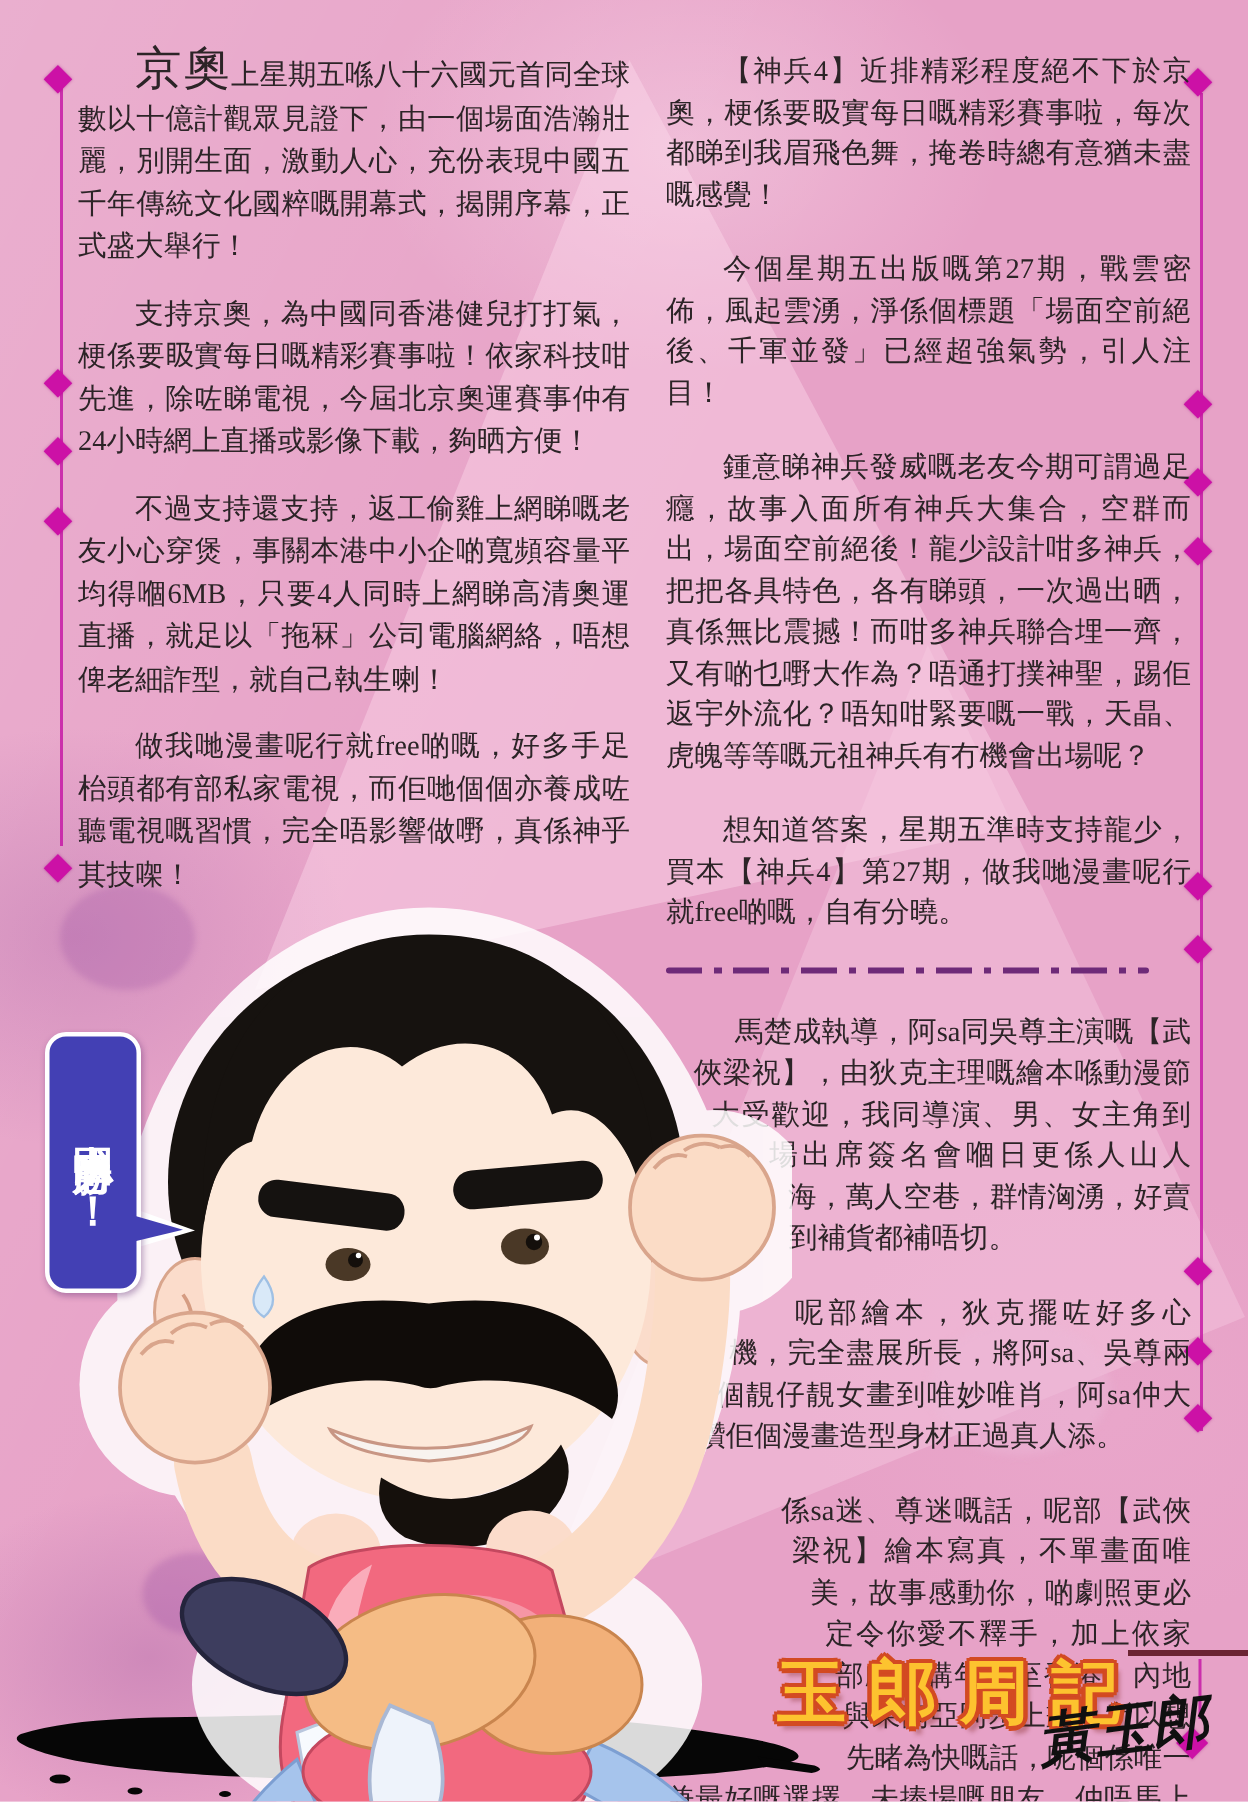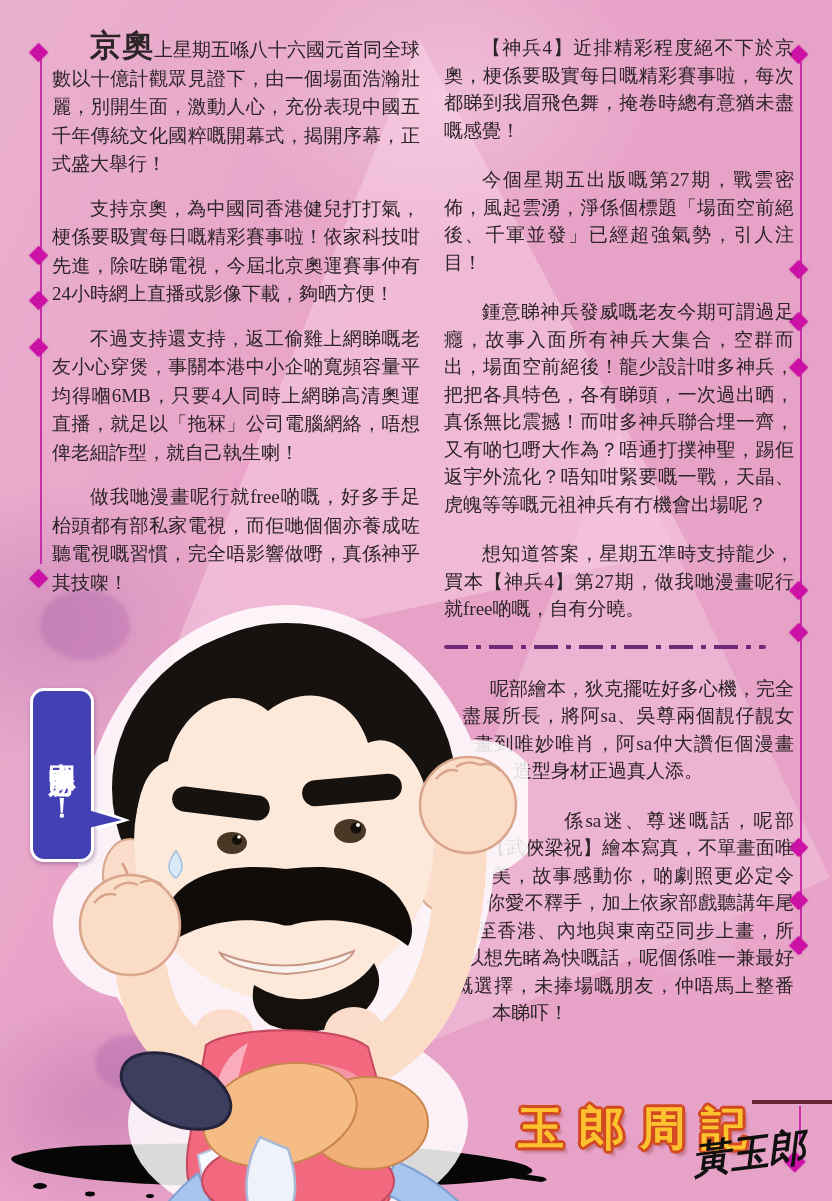--- a/index.html
+++ b/index.html
@@ -23,21 +23,21 @@
   .blob{position:absolute;border-radius:50%;pointer-events:none;}
   .b1{left:40px;top:590px;width:90px;height:70px;background:rgba(150,75,160,.25);filter:blur(2px);}
   .b2{left:95px;top:1035px;width:70px;height:55px;background:rgba(150,75,160,.28);filter:blur(2px);}
   .b3{left:620px;top:880px;width:120px;height:90px;background:rgba(235,185,215,.45);filter:blur(3px);}
 
   .col{position:absolute;text-align:justify;font-size:19px;}
   .col p{margin:0 0 16px;text-indent:2em;}
   .lc{left:52px;top:30px;width:368px;line-height:28.5px;}
   .rc{left:444px;top:34px;width:350px;line-height:27.5px;}
   .rc p{margin-bottom:22px;}
-  .lead{font-size:31px;font-weight:bold;line-height:1;letter-spacing:1px;}
+  .lead{font-size:31px;font-weight:normal;line-height:1;letter-spacing:1px;}
   .divider{width:322px;height:4px;margin:14px 0 26px;border-radius:2px;
     background:repeating-linear-gradient(90deg,#6e2a78 0 24px,transparent 24px 32px,#6e2a78 32px 37px,transparent 37px 45px);}
   .wrap-shape{float:left;width:150px;height:500px;
     shape-outside:polygon(0 0,4px 0,4px 30px,26px 85px,60px 100px,78px 140px,40px 155px,20px 165px,44px 195px,30px 240px,16px 270px,6px 290px,6px 330px,28px 345px,80px 375px,100px 420px,112px 470px,116px 500px,0 500px);
     shape-margin:4px;}
 
   .vline{position:absolute;width:2px;background:#c61aa6;opacity:.85;}
   .vline-left{left:40px;top:56px;height:508px;}
   .vline-right{left:800px;top:62px;height:892px;}
   .vline-sig{left:799px;top:1106px;height:40px;}
@@ -103,20 +103,21 @@
     <p>做我哋漫畫呢行就free啲嘅，好多手足枱頭都有部私家電視，而佢哋個個亦養成咗聽電視嘅習慣，完全唔影響做嘢，真係神乎其技㗎！</p>
   </div>
 
   <div class="col rc">
     <p>【神兵4】近排精彩程度絕不下於京奧，梗係要𥄫實每日嘅精彩賽事啦，每次都睇到我眉飛色舞，掩卷時總有意猶未盡嘅感覺！</p>
     <p>今個星期五出版嘅第27期，戰雲密佈，風起雲湧，淨係個標題「場面空前絕後、千軍並發」已經超強氣勢，引人注目！</p>
     <p>鍾意睇神兵發威嘅老友今期可謂過足癮，故事入面所有神兵大集合，空群而出，場面空前絕後！龍少設計咁多神兵，把把各具特色，各有睇頭，一次過出晒，真係無比震撼！而咁多神兵聯合埋一齊，又有啲乜嘢大作為？唔通打撲神聖，踢佢返宇外流化？唔知咁緊要嘅一戰，天晶、虎魄等等嘅元祖神兵有冇機會出場呢？</p>
     <p>想知道答案，星期五準時支持龍少，買本【神兵4】第27期，做我哋漫畫呢行就free啲嘅，自有分曉。</p>
     <div class="divider"></div>
     <div class="wrap-shape"></div>
+    <p>馬楚成執導，阿sa同吳尊主演嘅【武俠梁祝】，由狄克主理嘅繪本喺動漫節大受歡迎，我同導演、男、女主角到場出席簽名會嗰日更係人山人海，萬人空巷，群情洶湧，好賣到補貨都補唔切。</p>
     <p>呢部繪本，狄克擺咗好多心機，完全盡展所長，將阿sa、吳尊兩個靚仔靚女畫到唯妙唯肖，阿sa仲大讚佢個漫畫造型身材正過真人添。</p>
     <p>係sa迷、尊迷嘅話，呢部【武俠梁祝】繪本寫真，不單畫面唯美，故事感動你，啲劇照更必定令你愛不釋手，加上依家部戲聽講年尾至香港、內地與東南亞同步上畫，所以想先睹為快嘅話，呢個係唯一兼最好嘅選擇，未捧場嘅朋友，仲唔馬上整番本睇吓！</p>
   </div>
 
   <svg class="brush" viewBox="0 0 560 85">
     <path fill="#060606" d="M14 40 C60 26 120 30 200 27 C300 22 420 28 505 44 C530 49 540 55 526 59 C480 70 380 72 270 71 C180 71 60 66 22 50 C12 46 8 43 14 40 Z"></path>
     <path fill="#060606" d="M505 55 l38 6 q8 3 -2 5 l-30 -4 Z"></path>
     <ellipse cx="40" cy="70" rx="7" ry="3" fill="#060606"></ellipse>
     <ellipse cx="90" cy="78" rx="5" ry="2.4" fill="#060606"></ellipse>
     <ellipse cx="150" cy="80" rx="4" ry="2" fill="#060606"></ellipse>

